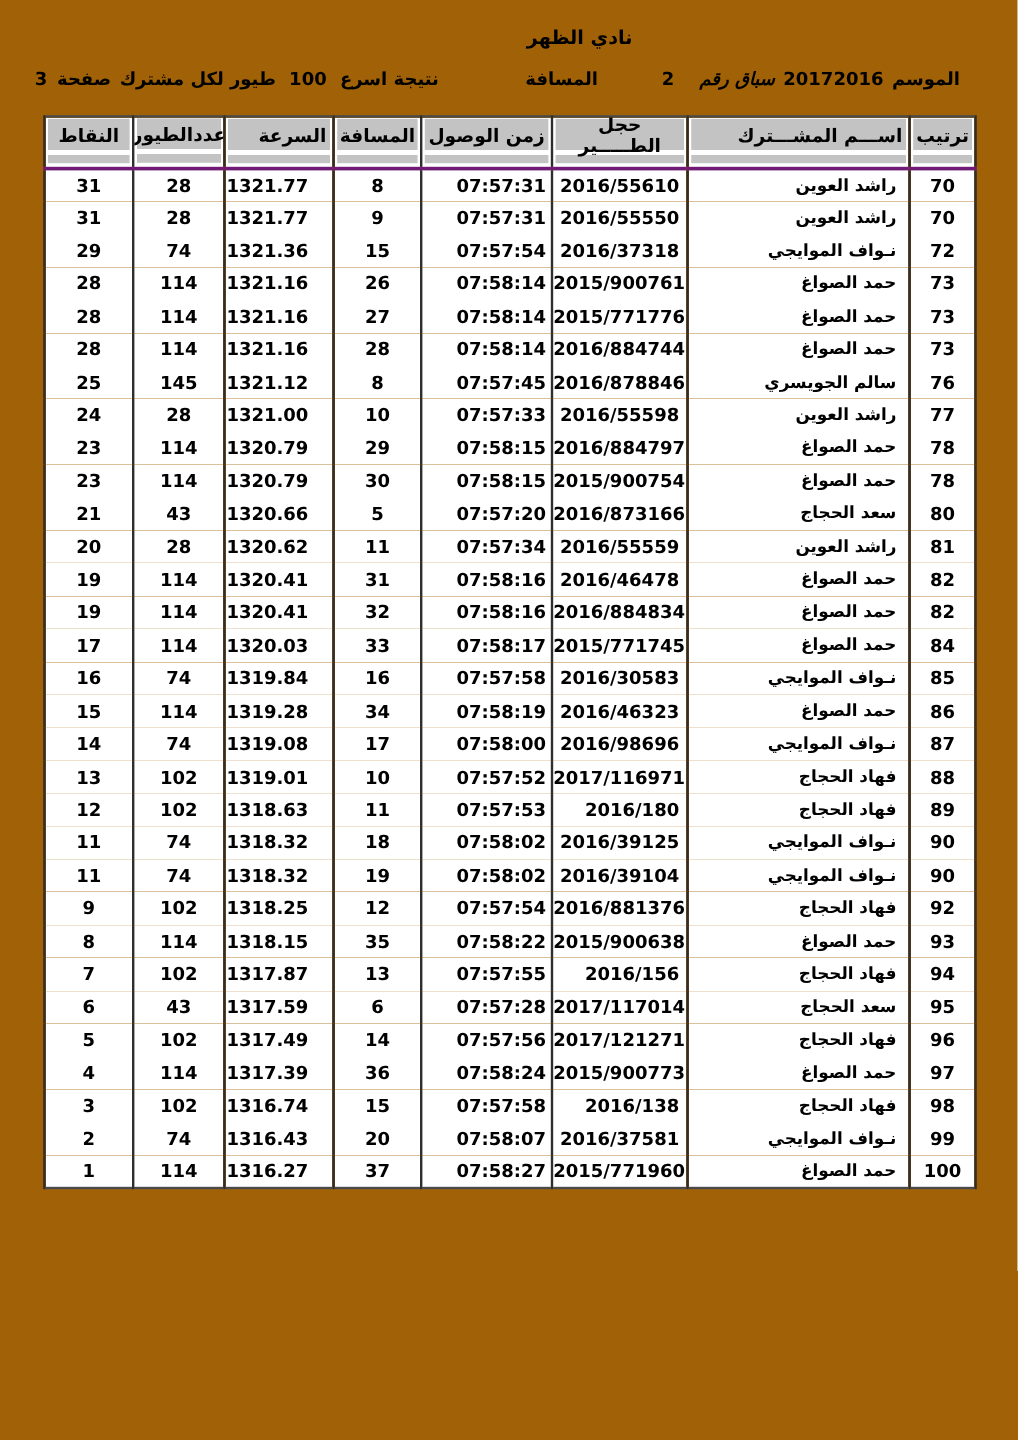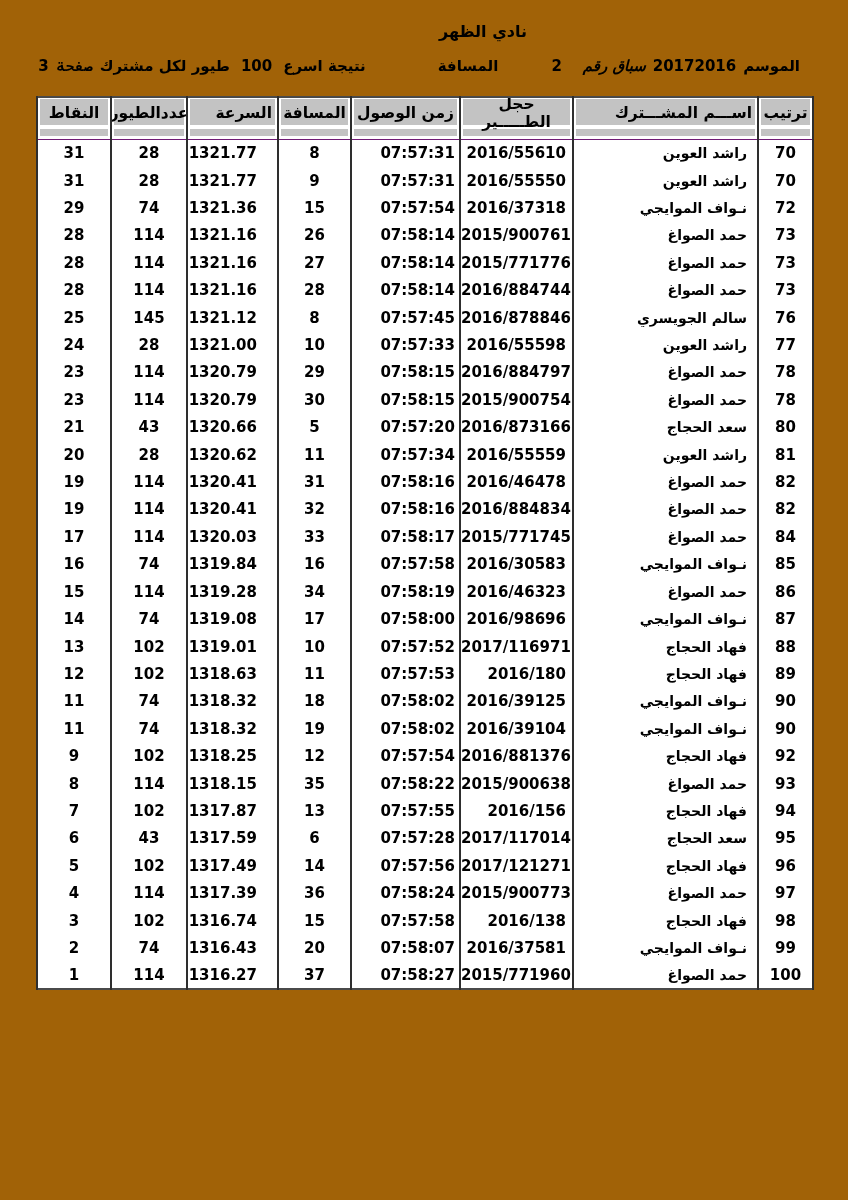--- a/index.html
+++ b/index.html
@@ -26,21 +26,21 @@
     direction:rtl;
     display:flex; align-items:baseline;
     font-size:15px; white-space:nowrap;
   }
   .seg { display:inline-block; }
   .g7  { margin-left:7px; }
   .g11 { margin-left:11px; }
   .g21 { margin-left:21px;font-style:italic; }
   .g53 { margin-left:53px; }
   .g72 { margin-left:72px; }
-  .g8  { margin-left:8px;font-family:Liberation Mono, monospace; }
+  .g8  { margin-left:8px; }
   .num-seg { direction:ltr; }
 
   
   table.results {
     position:absolute; top:96px; left:36px;
     width:776px;
     border-collapse:collapse;
     table-layout:fixed;
     direction:rtl;
     border:2px solid #4a4a4a;
@@ -48,21 +48,21 @@
   th, td {
     border-left:2px solid #2e2e2e;
     border-right:2px solid #2e2e2e;
     overflow:hidden;
   }
   thead th {
     height:41px;
     background:#ffffff;
     padding:1px 2px 3px 2px;
     vertical-align:top;
-    border-bottom:1px solid #701a75;
+    border-bottom:3px solid #701a75;
     font-size:15.5px;
   }
   thead th .hd {
     height:37px;
     background:linear-gradient(to bottom,
       #c3c3c3 0%, #c3c3c3 70%,
       #ffffff 70%, #ffffff 81%,
       #c3c3c3 81%, #c3c3c3 100%);
     display:flex; align-items:center; justify-content:center;
     padding-bottom:9px;

